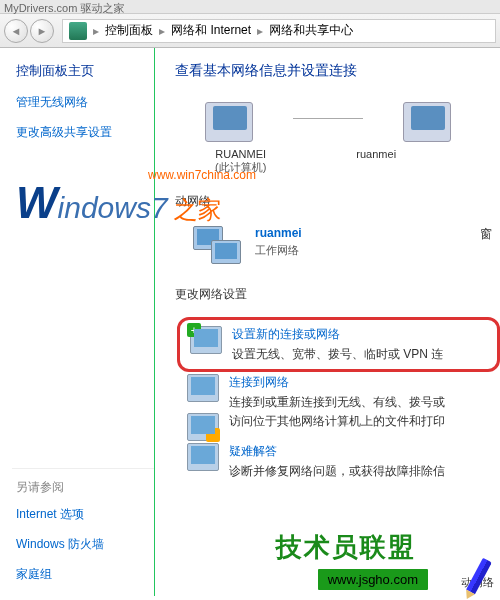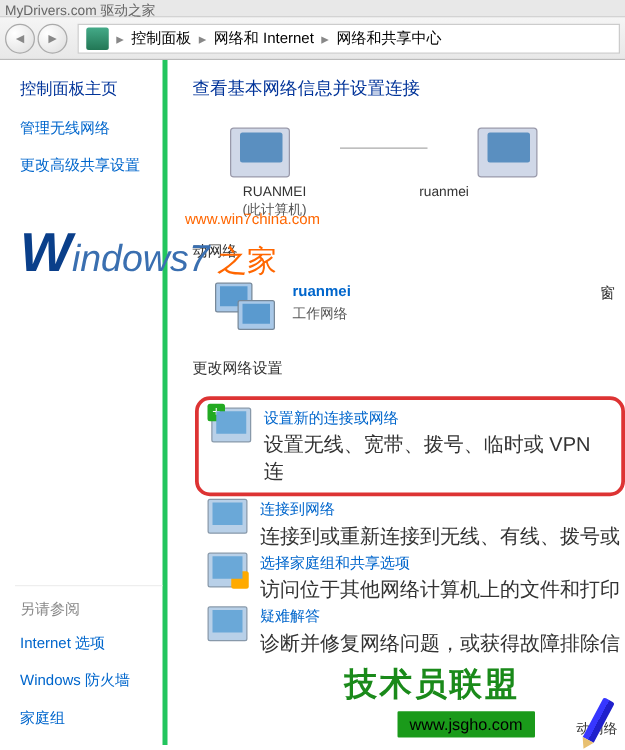--- a/index.html
+++ b/index.html
@@ -62,23 +62,23 @@
       background: linear-gradient(#4a8, #275);
       border-radius: 2px;
     }
     .crumb { padding: 0 4px; }
     .crumb-sep { color: #888; padding: 0 2px; }
     .content {
       display: flex;
       height: calc(100% - 52px);
     }
     .sidebar {
-      width: 134px;
+      width: 155px;
       background: #fff;
-      border-right: 4px solid #22c55e;
+      border-right: 1px solid #22c55e;
       padding: 14px 0 0 16px;
       display: flex;
       flex-direction: column;
     }
     .sidebar-title {
       color: #003399;
       font-size: 13px;
       margin-bottom: 14px;
     }
     .sidebar-link {
@@ -223,21 +223,21 @@
       width: 14px; height: 14px;
       top: -4px; left: -4px;
       background: #2a2;
       color: #fff;
       font-size: 11px;
       line-height: 14px;
       text-align: center;
       border-radius: 2px;
     }
     .action-title { color: #0066cc; margin-bottom: 3px; }
-    .action-desc { color: #333; font-size: 16px; }
+    .action-desc { color: #333; font-size: 12px; }
     .home-badge {
       position: absolute;
       width: 14px; height: 14px;
       bottom: -2px; right: -2px;
       background: #fa0;
       border-radius: 2px;
     }
     .watermark {
       position: absolute;
       top: 178px;
@@ -401,21 +401,20 @@
         <div class="action-title">连接到网络</div>
         <div class="action-desc">连接到或重新连接到无线、有线、拨号或</div>
       </div>
     </div>
 
     <div class="action-item">
       <div class="action-icon icon-mon">
         <div class="home-badge"></div>
       </div>
       <div>
-        <div class="action-title">选择家庭组和共享选项</div>
         <div class="action-desc">访问位于其他网络计算机上的文件和打印</div>
       </div>
     </div>
 
     <div class="action-item">
       <div class="action-icon icon-mon"></div>
       <div>
         <div class="action-title">疑难解答</div>
         <div class="action-desc">诊断并修复网络问题，或获得故障排除信</div>
       </div>

